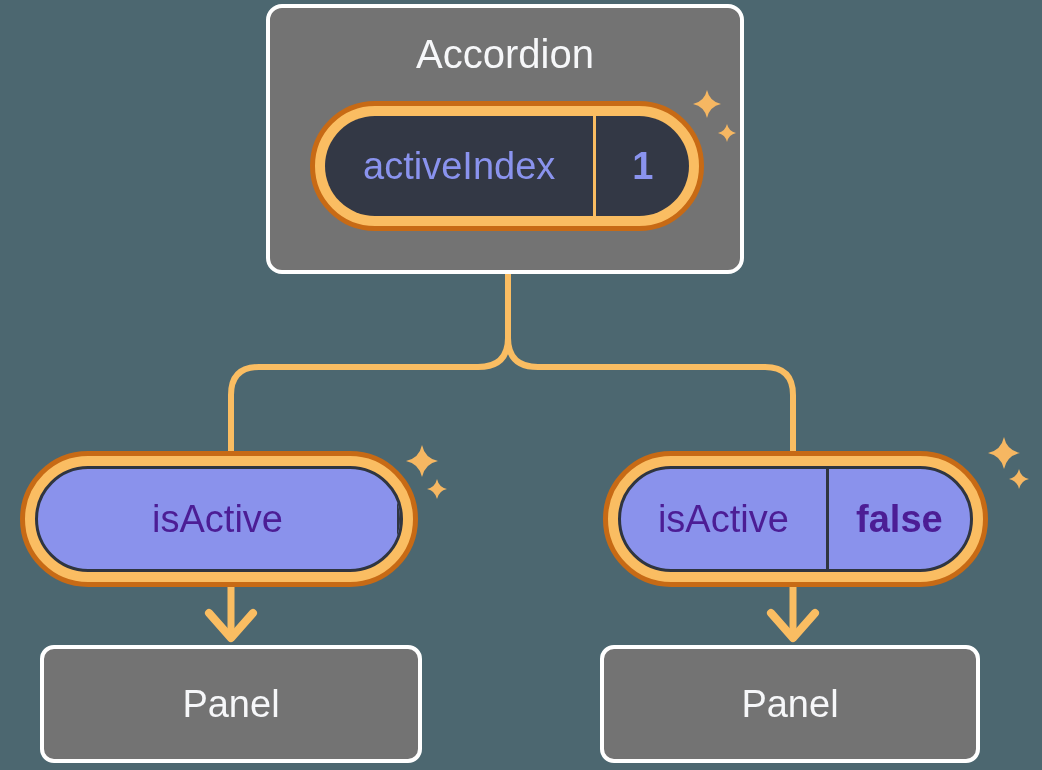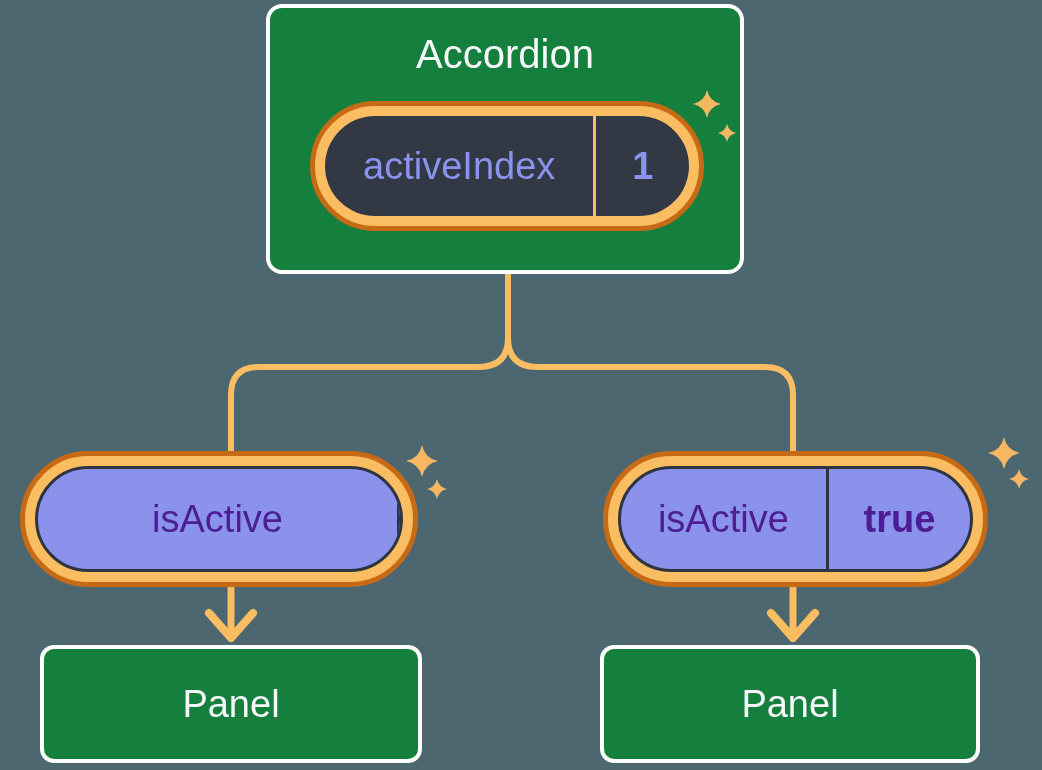--- a/index.html
+++ b/index.html
@@ -19,21 +19,21 @@
     position: absolute;
     left: 0; top: 0;
     width: 1042px; height: 770px;
     pointer-events: none;
   }
   .layer-lines { z-index: 0; }
   .layer-sparkles { z-index: 3; }
 
   .node-box {
     position: absolute;
-    background: #15803d;
+    background: #737373;
     border: 4px solid #FFFFFF;
     border-radius: 16px;
     box-sizing: border-box;
     z-index: 1;
   }
   .root-box { left: 266px; top: 4px; width: 478px; height: 270px; }
 
   .box-title {
     position: absolute;
     left: 0; right: 0; top: 24px;
@@ -133,21 +133,21 @@
     <div class="pill-inner">
       <div class="cell cell-label">isActive</div>
       <div class="divider"></div>
     </div>
   </div>
 
   <div class="pill-outer prop-pill prop-pill-right">
     <div class="pill-inner">
       <div class="cell cell-label">isActive</div>
       <div class="divider"></div>
-      <div class="cell cell-value">true</div>
+      <div class="cell cell-value">false</div>
     </div>
   </div>
 
   <div class="node-box panel-box panel-left">
     <div class="panel-title">Panel</div>
   </div>
   <div class="node-box panel-box panel-right">
     <div class="panel-title">Panel</div>
   </div>
 

